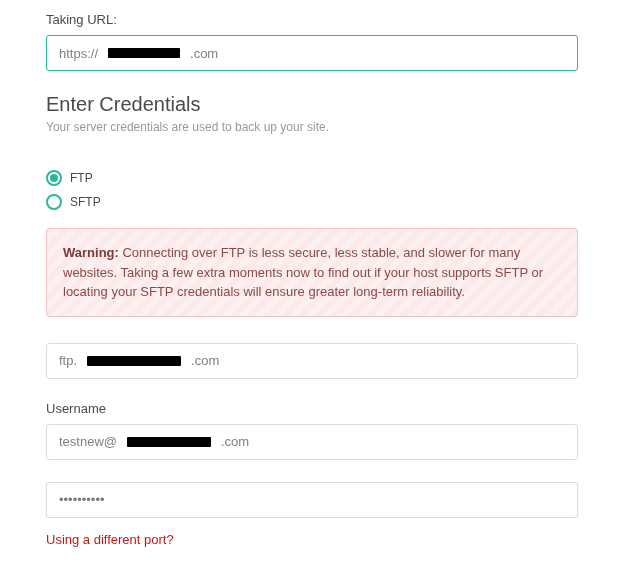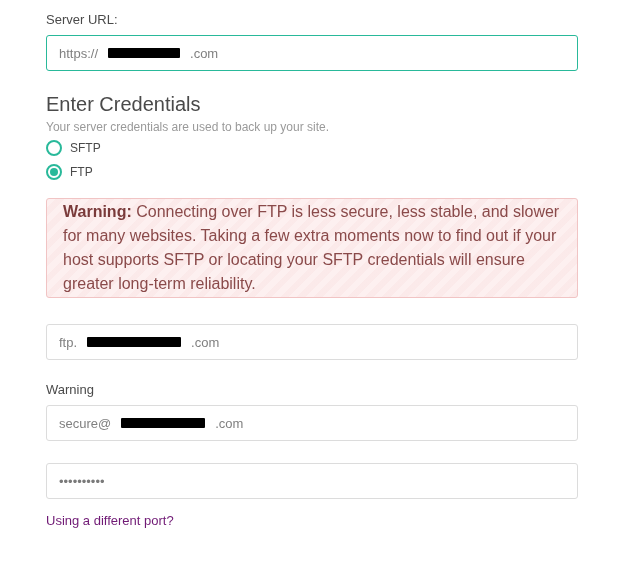--- a/index.html
+++ b/index.html
@@ -41,21 +41,21 @@
 
   .section-title {
     font-size: 20px;
     font-weight: 400;
     color: #4a4a4a;
     margin: 8px 0 4px 0;
   }
   .section-subtitle {
     font-size: 12px;
     color: #9a9a9a;
-    margin: 0 0 6px 0;
+    margin: 0 0 36px 0;
   }
 
   .radio-group { margin-bottom: 18px; }
   .radio-row {
     display: flex;
     align-items: center;
     margin-bottom: 8px;
     cursor: pointer;
     user-select: none;
   }
@@ -88,35 +88,35 @@
     border: 1px solid #f1c4c4;
     background: #fdf0f0;
     background-image: repeating-linear-gradient(
       -45deg,
       rgba(220,120,120,0.05) 0,
       rgba(220,120,120,0.05) 6px,
       rgba(255,255,255,0) 6px,
       rgba(255,255,255,0) 12px
     );
     border-radius: 3px;
-    padding: 1px 16px;
-    font-size: 16px;
+    padding: 14px 16px;
+    font-size: 13px;
     line-height: 1.5;
     color: #8a4a4a;
     margin-bottom: 26px;
   }
   .warning-box strong {
     color: #7a3a3a;
     font-weight: 600;
   }
 
   .field-block { margin-bottom: 22px; }
 
   .link {
-    color: #701a75;
+    color: #b91c1c;
     font-size: 13px;
     text-decoration: none;
     cursor: pointer;
     display: inline-block;
     margin-top: 2px;
   }
 
   
   .input-display {
     width: 100%;
@@ -141,65 +141,65 @@
     vertical-align: middle;
   }
 </style>
 </head>
 <body>
 
 <div class="page">
 
   
   <div class="field-block">
-    <label class="field-label">Server URL:</label>
+    <label class="field-label">Taking URL:</label>
     <div class="input-display highlight">
       <span>https://</span>
       <span class="redact" style="width:72px"></span>
       <span>.com</span>
     </div>
   </div>
 
   
   <h2 class="section-title">Enter Credentials</h2>
   <p class="section-subtitle">Your server credentials are used to back up your site.</p>
 
   
   <div class="radio-group">
-    <div class="radio-row">
-      <span class="radio-outer"></span>
-      <span class="radio-label">SFTP</span>
-    </div>
     <div class="radio-row selected">
       <span class="radio-outer">
           <span class="radio-inner"></span>
         </span>
       <span class="radio-label">FTP</span>
     </div>
+    <div class="radio-row">
+      <span class="radio-outer"></span>
+      <span class="radio-label">SFTP</span>
+    </div>
   </div>
 
   
   <div class="warning-box">
     <strong>Warning:</strong><span> Connecting over FTP is less secure, less stable, and slower for many websites. Taking a few extra moments now to find out if your host supports SFTP or locating your SFTP credentials will ensure greater long-term reliability.</span>
   </div>
 
   
   <div class="field-block">
     <div class="input-display">
       <span>ftp.</span>
       <span class="redact" style="width:94px"></span>
       <span>.com</span>
     </div>
   </div>
 
   
   <div class="field-block">
-    <label class="field-label">Warning</label>
+    <label class="field-label">Username</label>
     <div class="input-display">
-      <span>secure@</span>
+      <span>testnew@</span>
       <span class="redact" style="width:84px"></span>
       <span>.com</span>
     </div>
   </div>
 
   
   <div class="field-block" style="margin-bottom:12px">
     <input type="text" class="text-input" readonly="" value="••••••••••" style="">
   </div>
 

